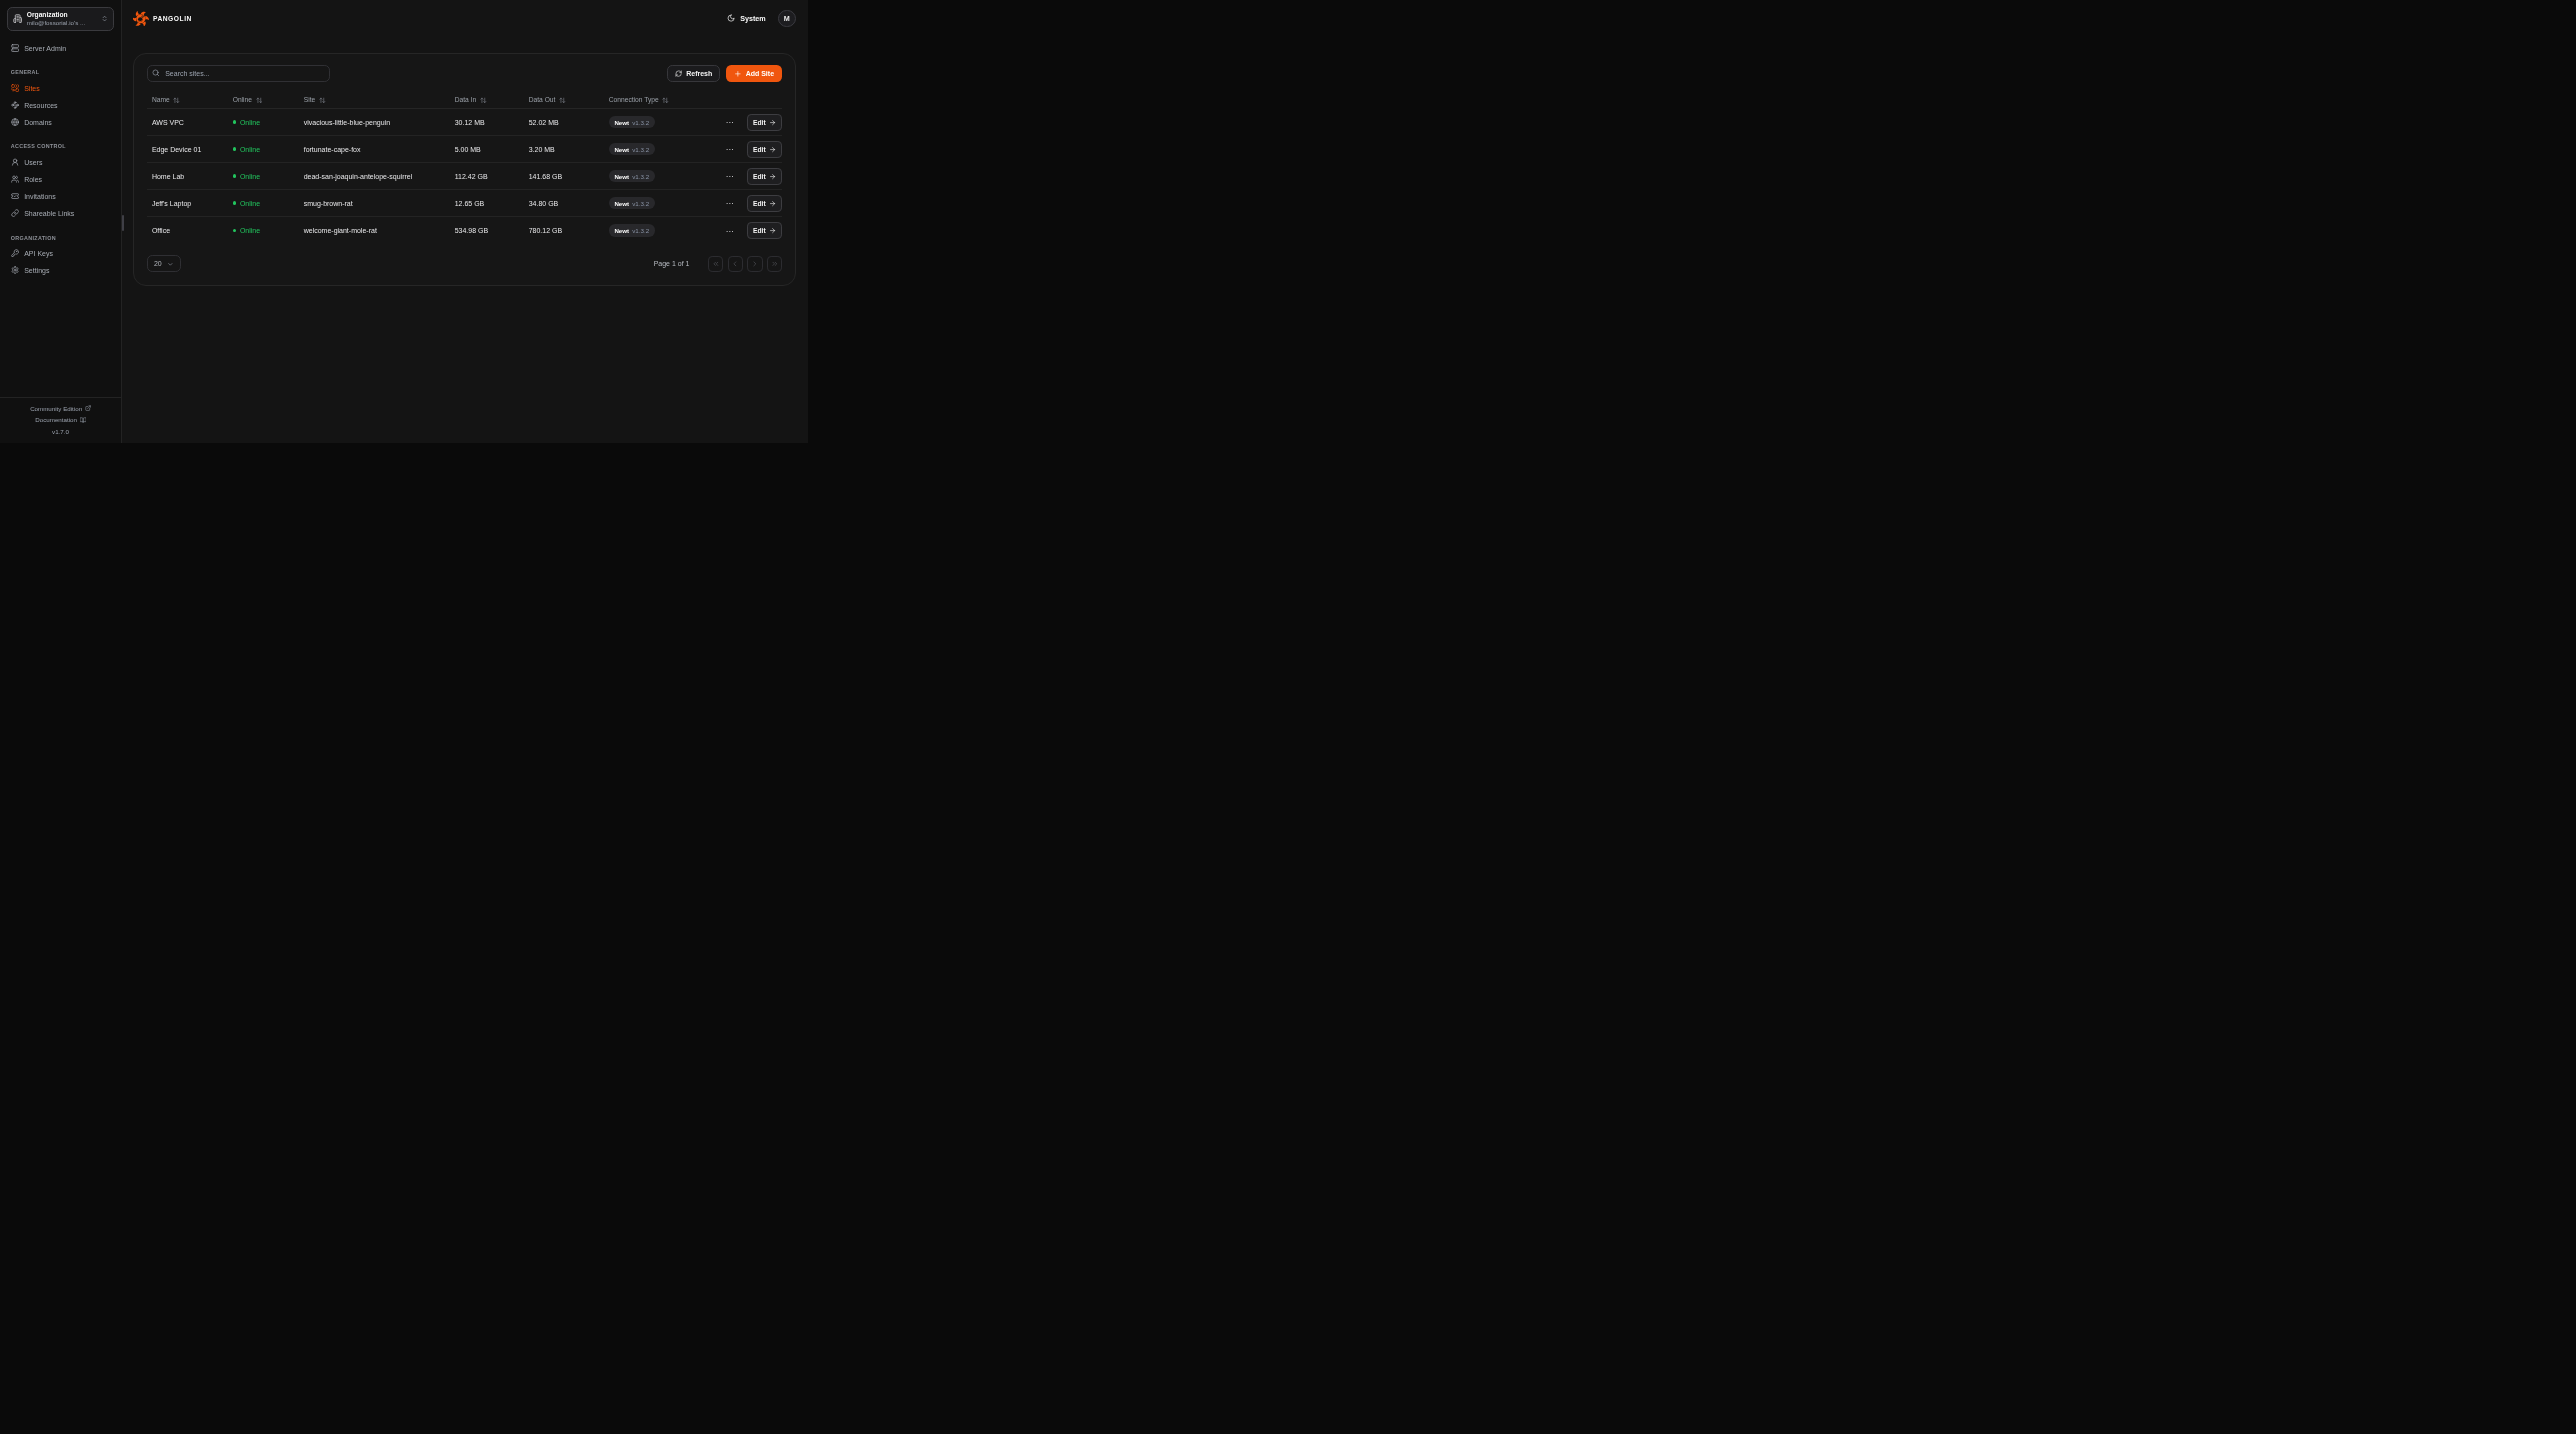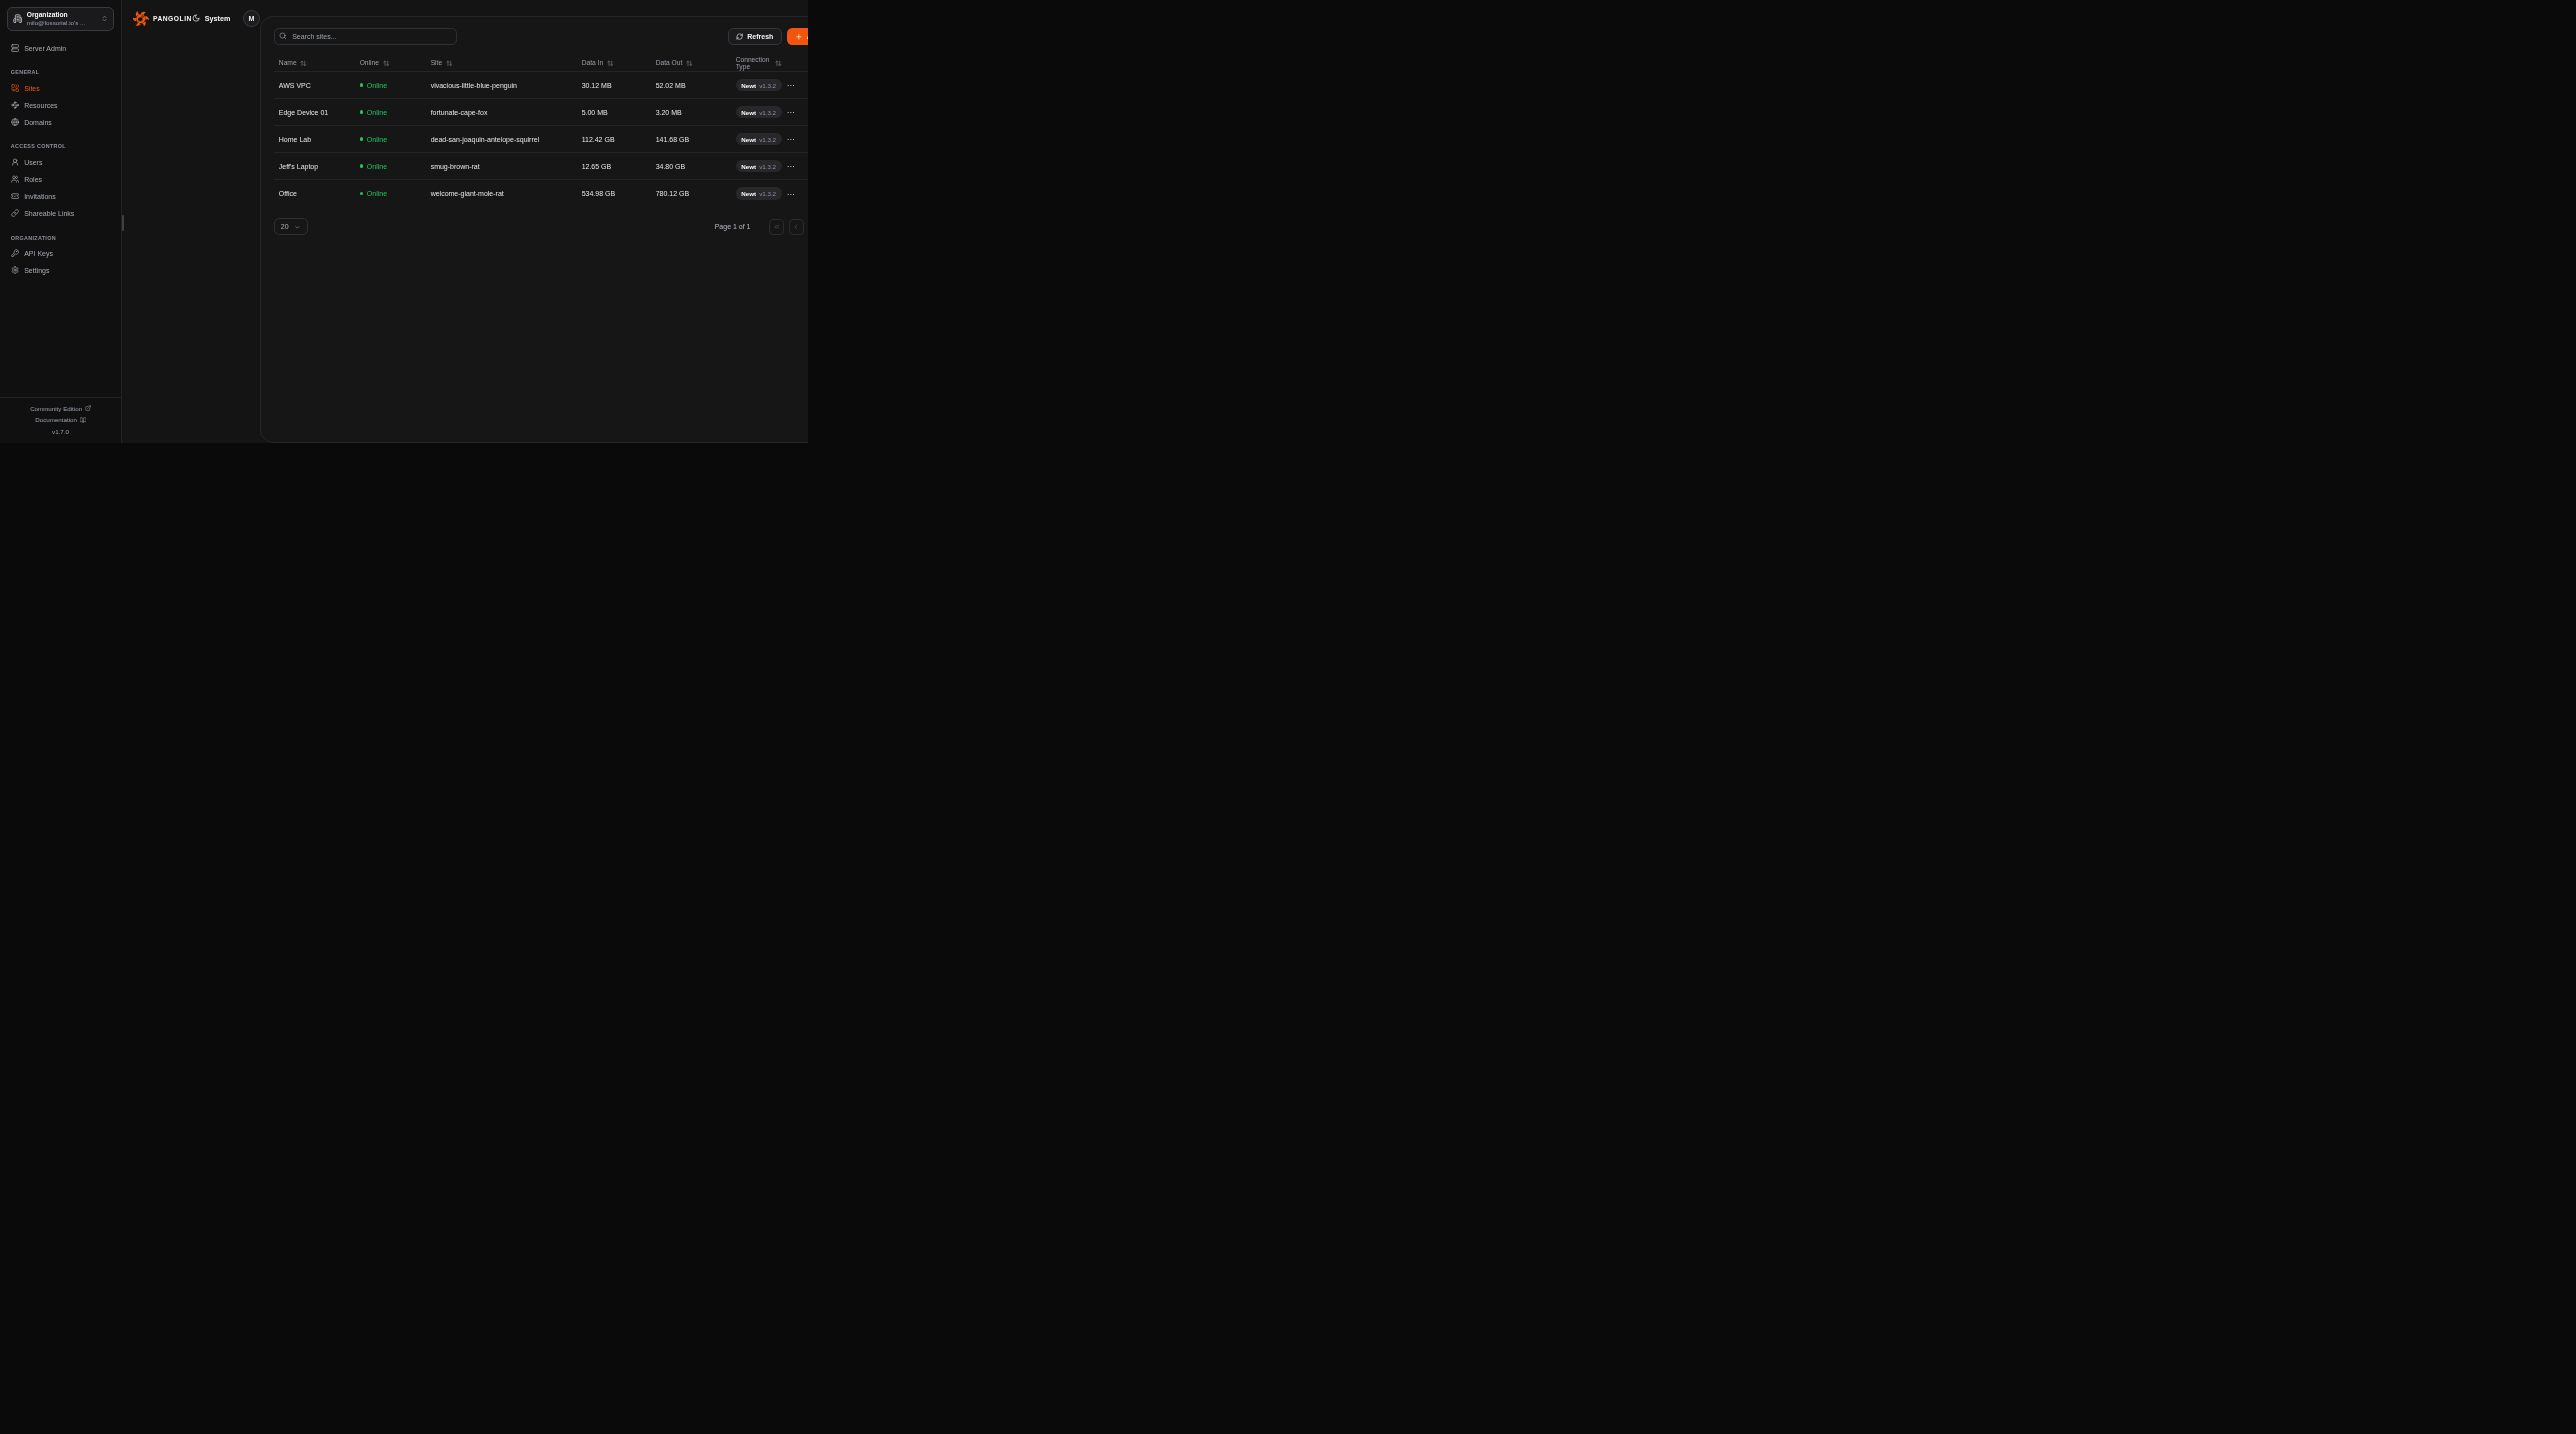--- a/index.html
+++ b/index.html
@@ -43,21 +43,21 @@
 
   .side-footer {
     border-top: 0.5px solid #232323; padding: 5.2px 0 6.2px 0; text-align: center;
     font-size: 6.2px; color: #9ca3af;
   }
   .side-footer .line { line-height: 11.3px; display: flex; align-items: center; justify-content: center; gap: 2.6px; cursor: pointer; }
   .side-footer .ic { width: 6.2px; height: 6.2px; }
   .side-footer .ver { line-height: 11.3px; }
 
   
-  .main { flex: 1; display: flex; flex-direction: row; padding: 0 12.4px 0 11.3px; }
+  .main { flex: 1; display: flex; flex-direction: column; padding: 0 12.4px 0 11.3px; }
   .topbar { height: 37px; display: flex; align-items: center; justify-content: space-between; }
   .brand { display: flex; align-items: center; gap: 4.1px; }
   .brand svg.logo { width: 15.5px; height: 15.5px; }
   .brand-name { font-size: 6.7px; font-weight: 700; letter-spacing: .08em; color: #fafafa; }
   .top-right { display: flex; align-items: center; }
   .theme-toggle { display: flex; align-items: center; gap: 4.6px; color: #fafafa; font-weight: 600; font-size: 7.2px; cursor: pointer; }
   .theme-toggle .ic { width: 8.2px; height: 8.2px; }
   .avatar {
     width: 17.5px; height: 17.5px; border-radius: 50%; background: #1d1d20; border: 0.5px solid #3a3a40;
     display: flex; align-items: center; justify-content: center; font-weight: 700; font-size: 7.2px;

